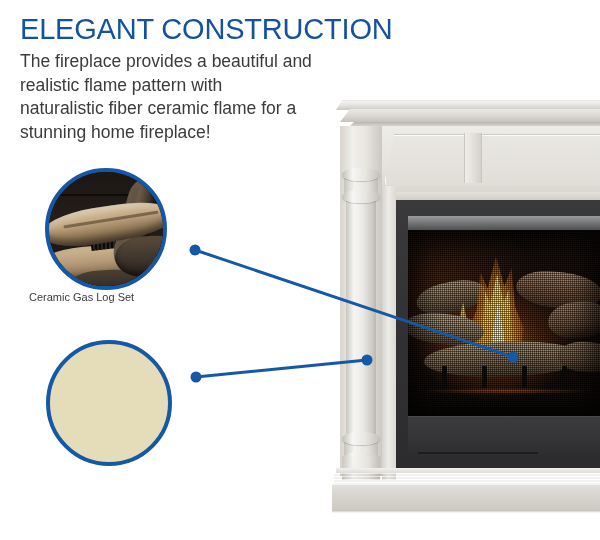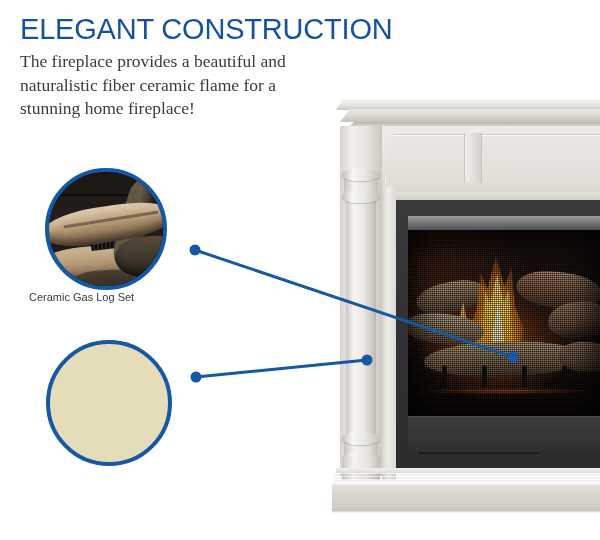--- a/index.html
+++ b/index.html
@@ -341,22 +341,23 @@
     background: linear-gradient(180deg,#bcb9b2,#ffffff);
   }
 </style>
 </head>
 <body>
 
 <div id="page">
 
   <div class="headline" style="color: rgb(20, 82, 159);">ELEGANT CONSTRUCTION</div>
 
-  <div class="bodycopy" style="color: rgb(59, 59, 59); font-family: Liberation Serif, serif;">
+  <div class="bodycopy" style="color: rgb(59, 59, 59);">
     <span>The fireplace provides a beautiful and</span>
+    <span>realistic flame pattern with</span>
     <span>naturalistic fiber ceramic flame for a</span>
     <span>stunning home fireplace!</span>
   </div>
 
   <div id="fireplace">
     <div class="fp crown-top"></div>
     <div class="fp crown-bevel"></div>
     <div class="fp crown-shadow"></div>
 
     <div class="fp frieze"></div>

